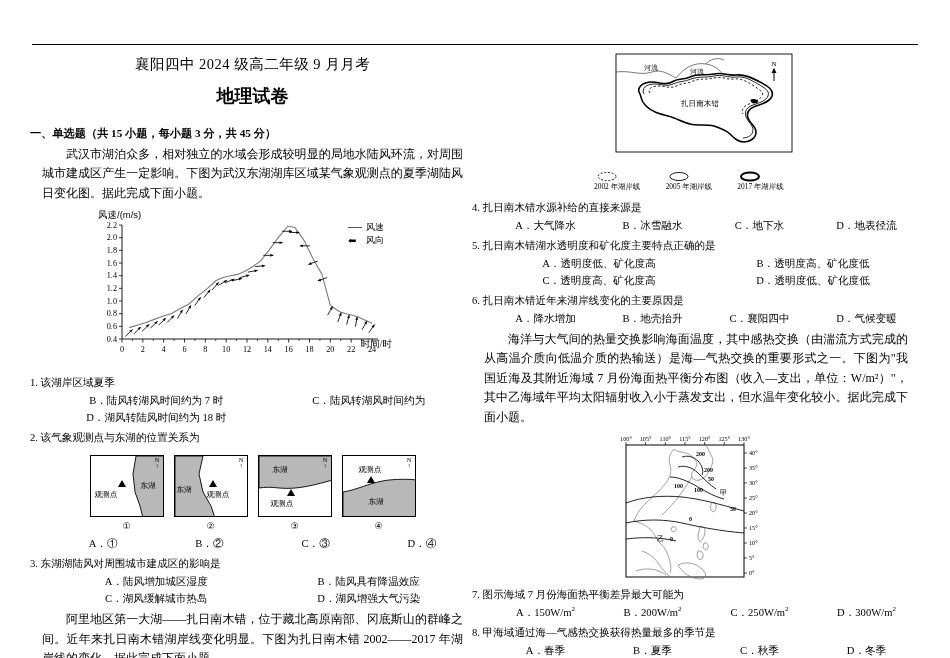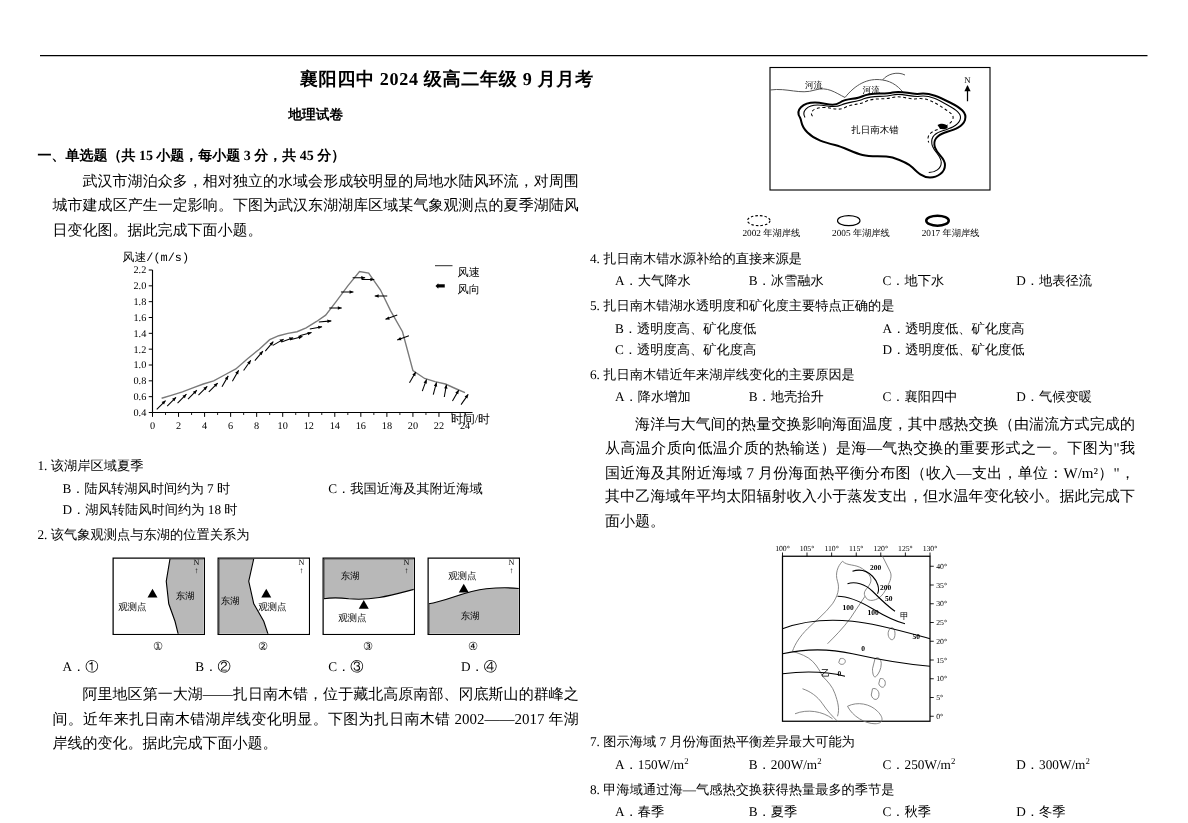--- a/index.html
+++ b/index.html
@@ -18,58 +18,58 @@
     position: absolute; left: 32px; top: 44px; width: 886px;
     height: 1px; background: #000;
   }
 
   .columns { position: absolute; left: 0; top: 48px; width: 950px; height: 610px; }
   .col { position: absolute; top: 0; }
   .col-left  { left: 30px;  width: 445px; }
   .col-right { left: 472px; width: 448px; }
 
   .doc-title {
-    text-align: right; font-weight: bold; font-size: 14.5px;
+    text-align: center; font-weight: normal; font-size: 14.5px;
     letter-spacing: 0.5px; margin: 6px 0 0 0; line-height: 1.5;
   }
   .doc-subtitle {
-    text-align: center; font-weight: bold; font-size: 11px;
+    text-align: center; font-weight: bold; font-size: 18px;
     margin: 8px 0 0 0;
   }
   .section-head {
     font-weight: bold; font-size: 11.2px; margin: 18px 0 4px 0;
   }
   .para {
     font-size: 12px; line-height: 1.62; text-align: justify;
     text-indent: 2em; margin: 3px 12px;
     font-family: "Liberation Serif", "DejaVu Serif", serif;
   }
   .q {
     font-size: 10.6px; line-height: 1.58; margin: 4px 0 0 0;
     padding-left: 0px;
   }
   .q-stem { display: block; }
-  .opts { display: flex; flex-wrap: wrap; padding-left: 20px; }
+  .opts { display: flex; flex-wrap: wrap; padding-left: 20px; text-align: center; }
   .opt { font-size: 10.6px; line-height: 1.62; }
   .opts.two .opt { width: 50%; }
   .opts.four .opt { width: 25%; }
 
   sup { font-size: 7px; vertical-align: super; }
 
   
   .chart-wrap { position: relative; width: 300px; height: 160px; margin: 8px 0 2px 58px; }
   .chart-ylabel {
     position: absolute; left: 10px; top: -2px; font-size: 9.5px;
-    font-family: Liberation Mono, monospace;
+    font-family: Liberation Sans, sans-serif;
   }
   .chart-xlabel {
     position: absolute; right: -4px; bottom: 20px; font-size: 9.5px;
   }
   .chart-legend { position: absolute; right: 4px; top: 10px; font-size: 9px; line-height: 1.45; }
-  .leg-row { display: flex; align-items: flex-start; gap: 4px; }
+  .leg-row { display: flex; align-items: center; gap: 4px; }
   .leg-line { display: inline-block; width: 14px; height: 0; border-top: 1px solid #555; }
   .leg-arrow { display: inline-block; width: 14px; font-size: 10px; line-height: 1; }
 
   
   .panels { display: flex; gap: 10px; justify-content: center; margin: 8px 0 2px 0; }
   .panel-box { width: 74px; }
   .panel { position: relative; width: 74px; height: 62px; border: 1px solid #000; overflow: hidden; background: #fff; }
   .panel .lbl { position: absolute; font-size: 7.6px; color: #000; white-space: nowrap; }
   .panel .north { position: absolute; right: 3px; top: 1px; font-size: 6.5px; text-align: center; line-height: 1; }
   .panel .tri { position: absolute; width: 0; height: 0; border-left: 4px solid transparent; border-right: 4px solid transparent; border-bottom: 7px solid #000; }
@@ -242,21 +242,21 @@
           </svg>
       </div>
 
       <div class="q">
         <span class="q-stem">
           <span>1.</span>
           <span>该湖岸区域夏季</span>
         </span>
         <div class="opts two">
           <div class="opt">B．陆风转湖风时间约为 7 时</div>
-          <div class="opt">C．我国近海及其附近海域</div>
+          <div class="opt">C．陆风转湖风时间约为</div>
           <div class="opt">D．湖风转陆风时间约为 18 时</div>
         </div>
       </div>
 
       <div class="q">
         <span class="q-stem">
           <span>2.</span>
           <span>该气象观测点与东湖的位置关系为</span>
         </span>
 
@@ -329,20 +329,32 @@
         </div>
 
         <div class="opts four">
           <div class="opt">A．①</div>
           <div class="opt">B．②</div>
           <div class="opt">C．③</div>
           <div class="opt">D．④</div>
         </div>
       </div>
 
+      <div class="q">
+        <span class="q-stem">
+          <span>3.</span>
+          <span>东湖湖陆风对周围城市建成区的影响是</span>
+        </span>
+        <div class="opts two">
+          <div class="opt">A．陆风增加城区湿度</div>
+          <div class="opt">B．陆风具有降温效应</div>
+          <div class="opt">C．湖风缓解城市热岛</div>
+          <div class="opt">D．湖风增强大气污染</div>
+        </div>
+      </div>
 
       <div class="para">阿里地区第一大湖——扎日南木错，位于藏北高原南部、冈底斯山的群峰之间。近年来扎日南木错湖岸线变化明显。下图为扎日南木错 2002——2017 年湖岸线的变化。据此完成下面小题。</div>
 
     </div>
 
     <div class="col col-right">
 
       <div class="lakemap-wrap">
         <svg width="188" height="120" viewBox="0 0 188 120">
           <rect x="6" y="4" width="176" height="98" fill="#fff" stroke="#000" stroke-width="0.9"></rect>
@@ -421,22 +433,22 @@
           <div class="opt">D．地表径流</div>
         </div>
       </div>
 
       <div class="q">
         <span class="q-stem">
           <span>5.</span>
           <span>扎日南木错湖水透明度和矿化度主要特点正确的是</span>
         </span>
         <div class="opts two">
+          <div class="opt">A．透明度低、矿化度高</div>
           <div class="opt">B．透明度高、矿化度低</div>
-          <div class="opt">A．透明度低、矿化度高</div>
           <div class="opt">C．透明度高、矿化度高</div>
           <div class="opt">D．透明度低、矿化度低</div>
         </div>
       </div>
 
       <div class="q">
         <span class="q-stem">
           <span>6.</span>
           <span>扎日南木错近年来湖岸线变化的主要原因是</span>
         </span>

